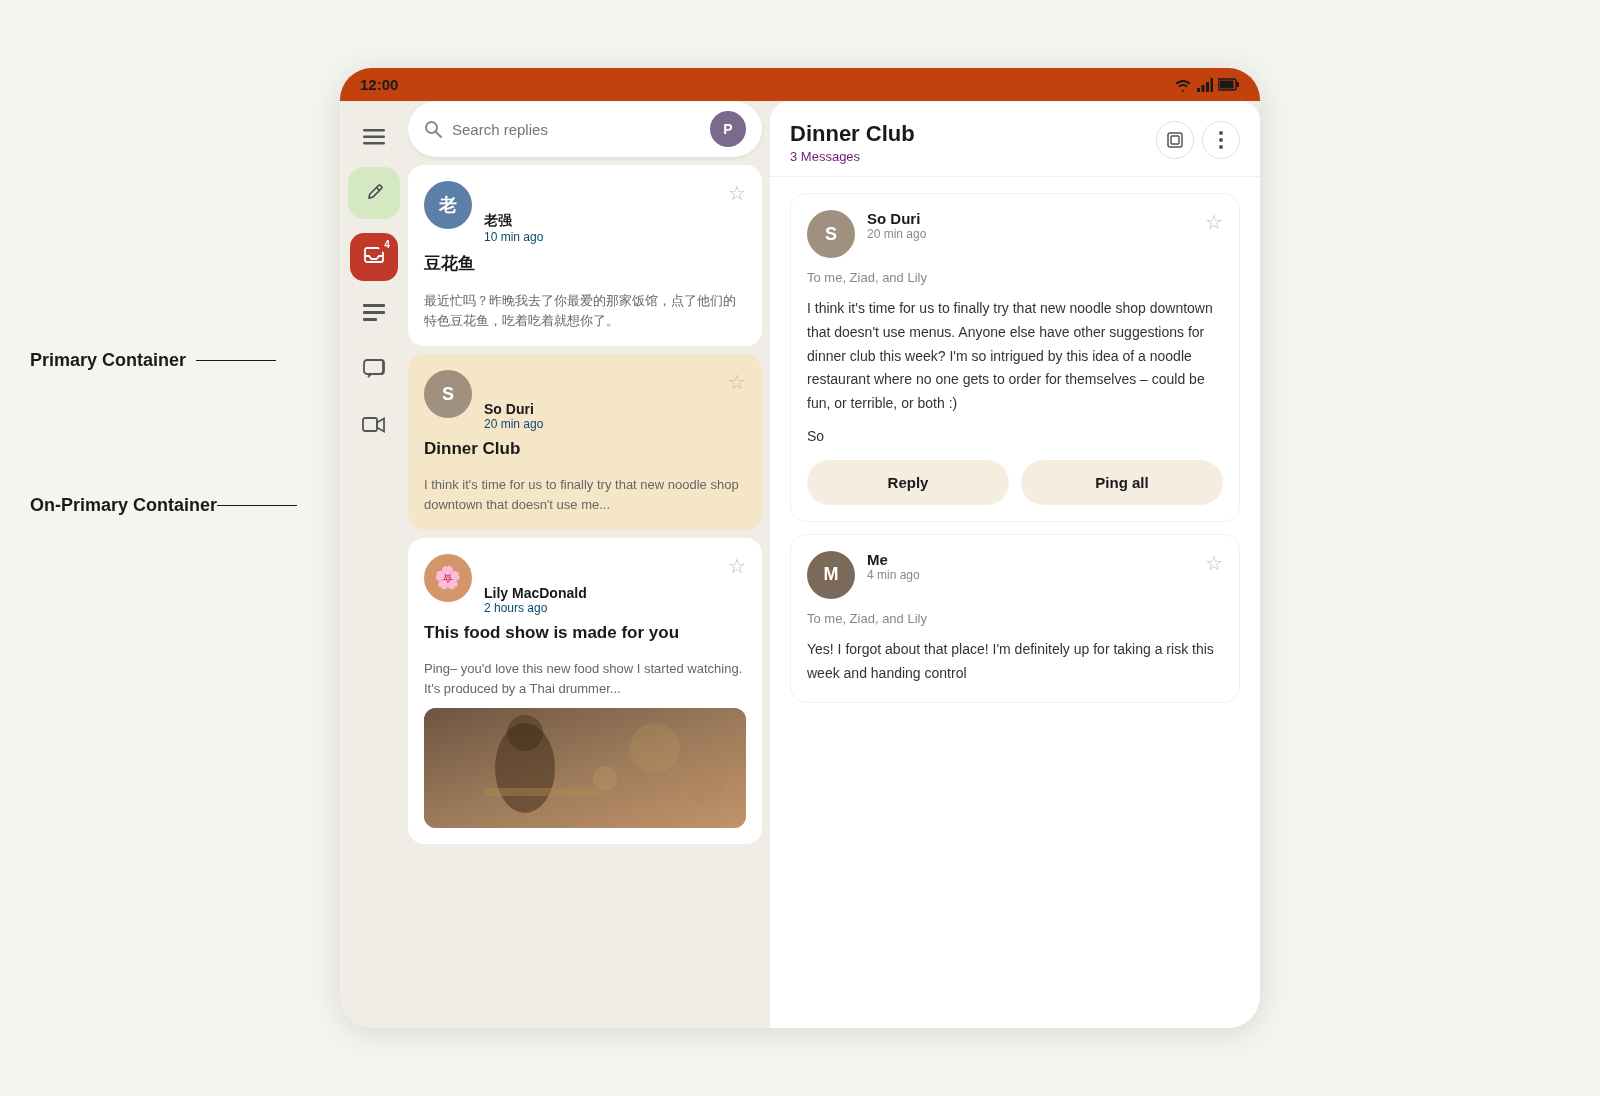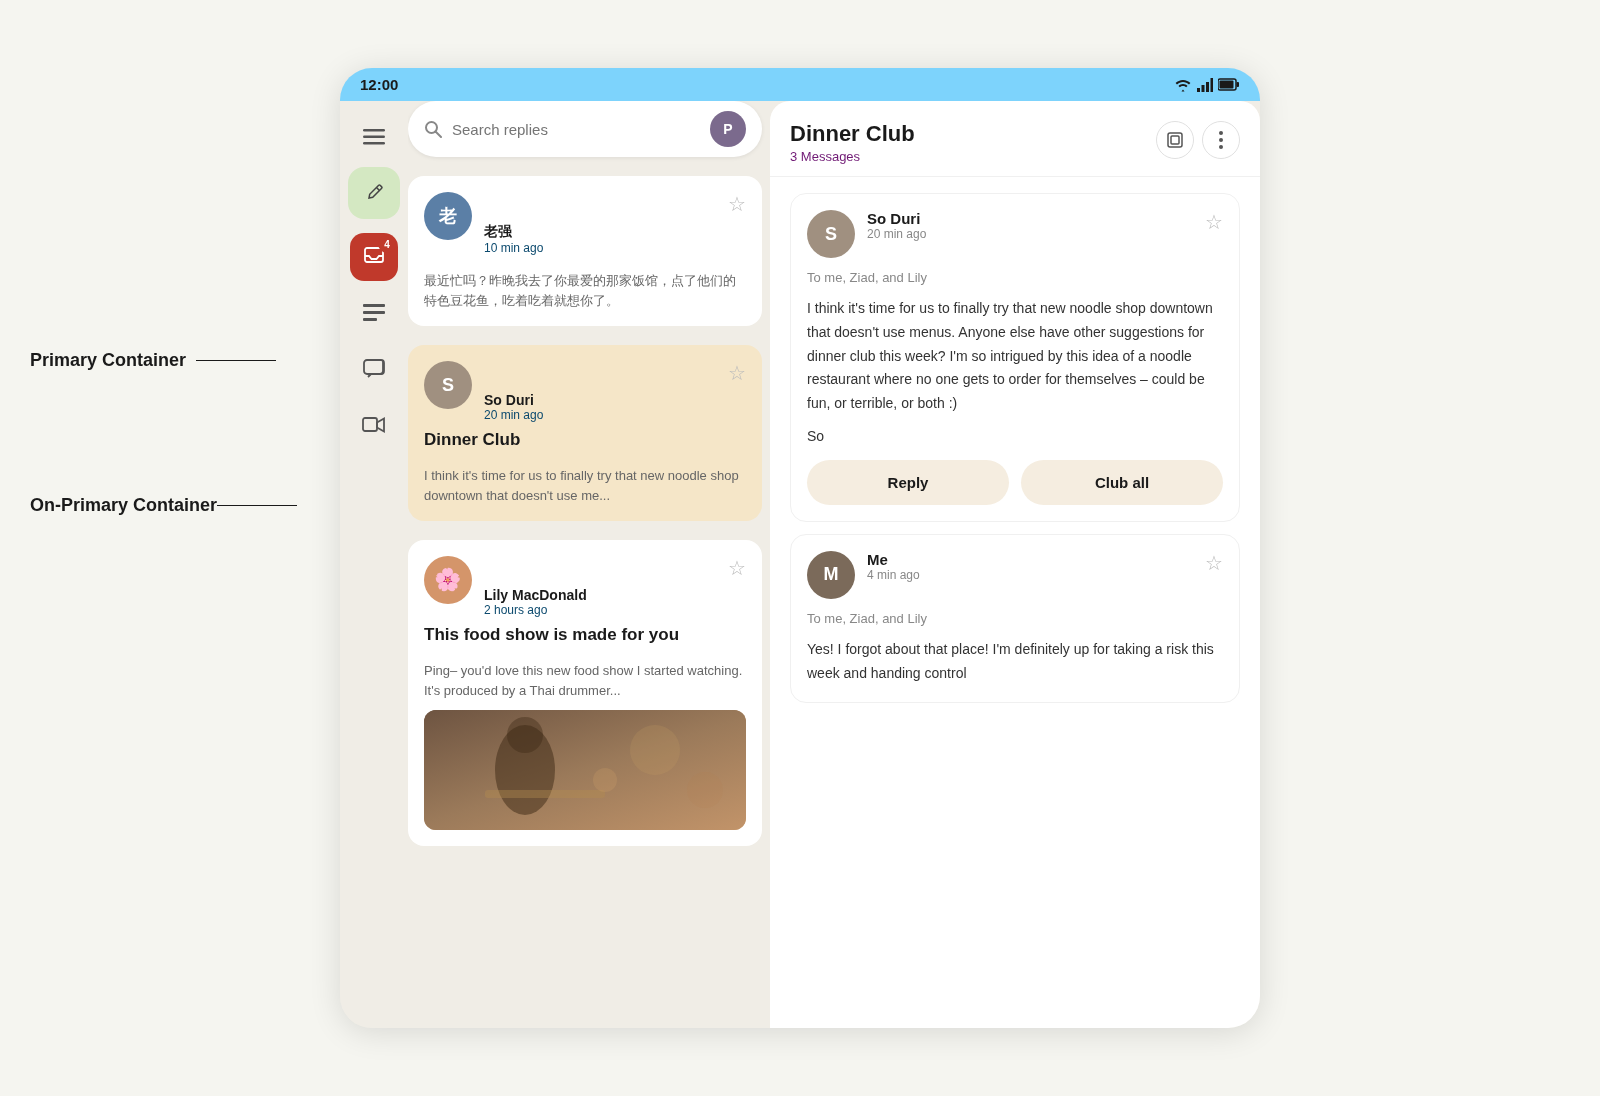--- a/index.html
+++ b/index.html
@@ -36,21 +36,21 @@
       flex-direction: column;
       box-shadow: 0 4px 32px rgba(0,0,0,0.12);
     }
 
     
     .status-bar {
       display: flex;
       justify-content: space-between;
       align-items: center;
       padding: 8px 20px;
-      background: #7dd3fc;
+      background: #c2410c;
       flex-shrink: 0;
     }
 
     .status-time {
       font-size: 15px;
       font-weight: 600;
       color: #1a1a1a;
     }
 
     .status-icons {
@@ -139,21 +139,21 @@
       align-items: center;
       justify-content: center;
       font-weight: 700;
     }
 
     
     .email-list {
       flex: 1;
       display: flex;
       flex-direction: column;
-      gap: 11px;
+      gap: 0;
       overflow: hidden;
     }
 
     .search-bar {
       margin: 0 8px 8px 0;
       background: white;
       border-radius: 28px;
       display: flex;
       align-items: center;
       padding: 10px 16px;
@@ -529,20 +529,21 @@
 
             <div class="email-card">
               <div class="email-card-header">
                 <div class="avatar-circle large" style="background:#5b7fa6;">老</div>
                 <div class="email-meta">
                   <div class="email-sender">老强</div>
                   <div class="email-time">10 min ago</div>
                 </div>
                 <div class="star-icon">☆</div>
               </div>
+              <div class="email-subject">豆花鱼</div>
               <div class="email-preview">最近忙吗？昨晚我去了你最爱的那家饭馆，点了他们的特色豆花鱼，吃着吃着就想你了。</div>
             </div>
 
             <div class="email-card selected">
               <div class="email-card-header">
                 <div class="avatar-circle large" style="background:#a09080;">S</div>
                 <div class="email-meta">
                   <div class="email-sender">So Duri</div>
                   <div class="email-time">20 min ago</div>
                 </div>
@@ -627,21 +628,21 @@
                 <div class="message-time">20 min ago</div>
               </div>
               <div class="star-icon">☆</div>
             </div>
             <div class="message-to">To me, Ziad, and Lily</div>
             <div class="message-body">I think it's time for us to finally try that new noodle shop downtown that doesn't use menus. Anyone else have other suggestions for dinner club this week? I'm so intrigued by this idea of a noodle restaurant where no one gets to order for themselves – could be fun, or terrible, or both :)</div>
             <div class="message-signature">So</div>
 
             <div class="reply-buttons">
               <button class="reply-btn">Reply</button>
-              <button class="reply-btn">Club all</button>
+              <button class="reply-btn">Ping all</button>
             </div>
           </div>
 
           <div class="message-card">
             <div class="message-header">
               <div class="avatar-circle large" style="background:#7b6a5a;">M</div>
               <div class="message-sender-info">
                 <div class="message-sender-name">Me</div>
                 <div class="message-time">4 min ago</div>
               </div>

